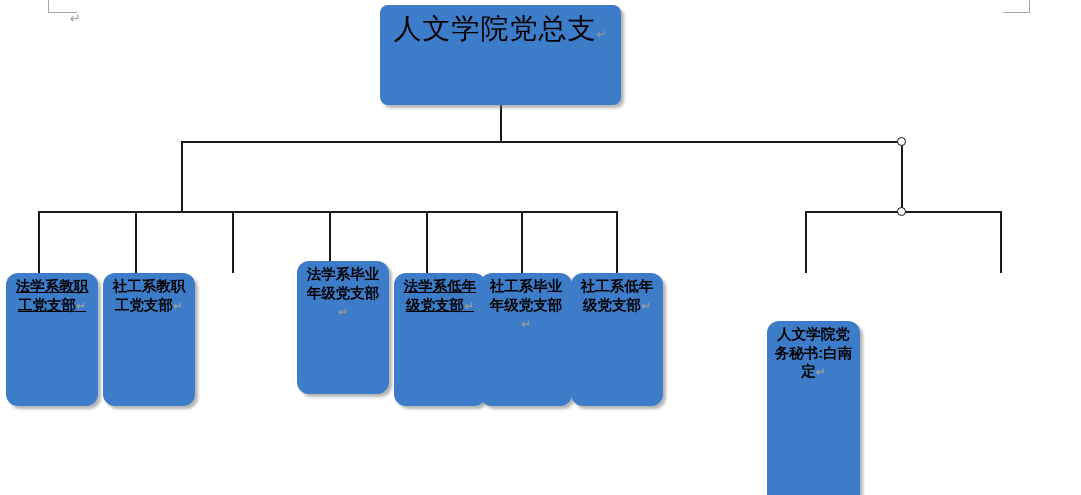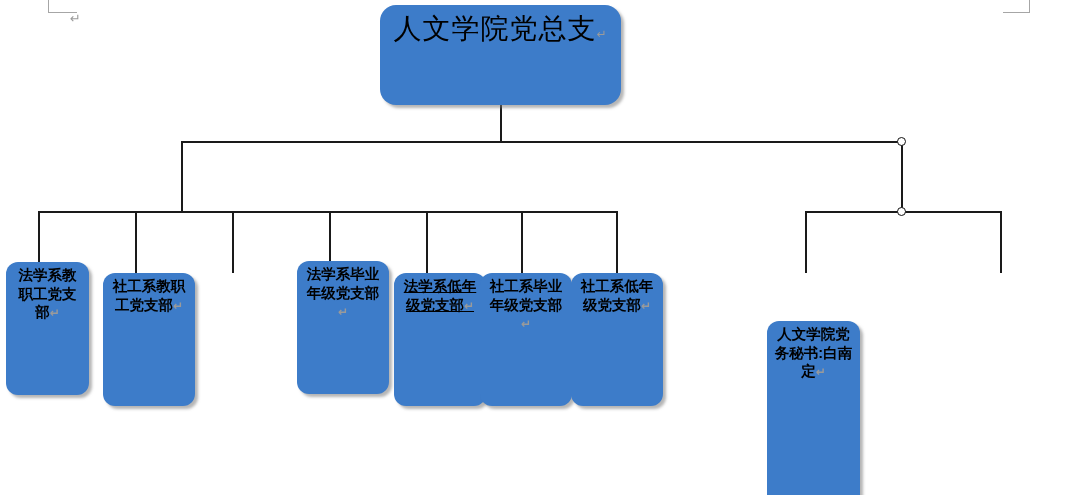--- a/index.html
+++ b/index.html
@@ -87,21 +87,21 @@
     font-weight: bold;
     overflow: hidden;
   }
   .node .txt {
     display: block;
     padding: 4px 6px 0 6px;
     line-height: 1.28;
     word-break: break-all;
   }
   .node.root {
-    border-radius: 16px;
+    border-radius: 8px;
   }
   .node.root .txt {
     font-size: 28px;
     padding-top: 6px;
     letter-spacing: 1px;
     font-weight: normal;
     font-family: "DejaVu Serif", "Liberation Serif", serif;
   }
   .node.leaf .txt {
     font-size: 14.5px;
@@ -139,21 +139,21 @@
   <div class="line v" style="left:805px; top:211px; height:62px;"></div>
   <div class="line v" style="left:1000px; top:211px; height:62px;"></div>
 
   <div class="handle" style="left:897px; top:137px;"></div>
   <div class="handle" style="left:897px; top:207px;"></div>
 
   <div class="node root" style="left:380px; top:5px; width:241px; height:100px;">
     <span class="txt">人文学院党总支<span class="pilcrow">↵</span></span>
   </div>
 
-  <div class="node leaf" style="left:6px; top:262px; width:83px; height:133px;">
+  <div class="node leaf" style="left:6px; top:273px; width:92px; height:133px;text-decoration:underline;">
     <span class="txt">法学系教职工党支部<span class="pilcrow">↵</span></span>
   </div>
   <div class="node leaf" style="left:103px; top:273px; width:92px; height:133px;">
     <span class="txt">社工系教职工党支部<span class="pilcrow">↵</span></span>
   </div>
   <div class="node leaf" style="left:297px; top:261px; width:92px; height:133px;">
     <span class="txt">法学系毕业年级党支部<span class="pilcrow">↵</span></span>
   </div>
   <div class="node leaf" style="left:394px; top:273px; width:92px; height:133px;text-decoration:underline;">
     <span class="txt">法学系低年级党支部<span class="pilcrow">↵</span></span>

